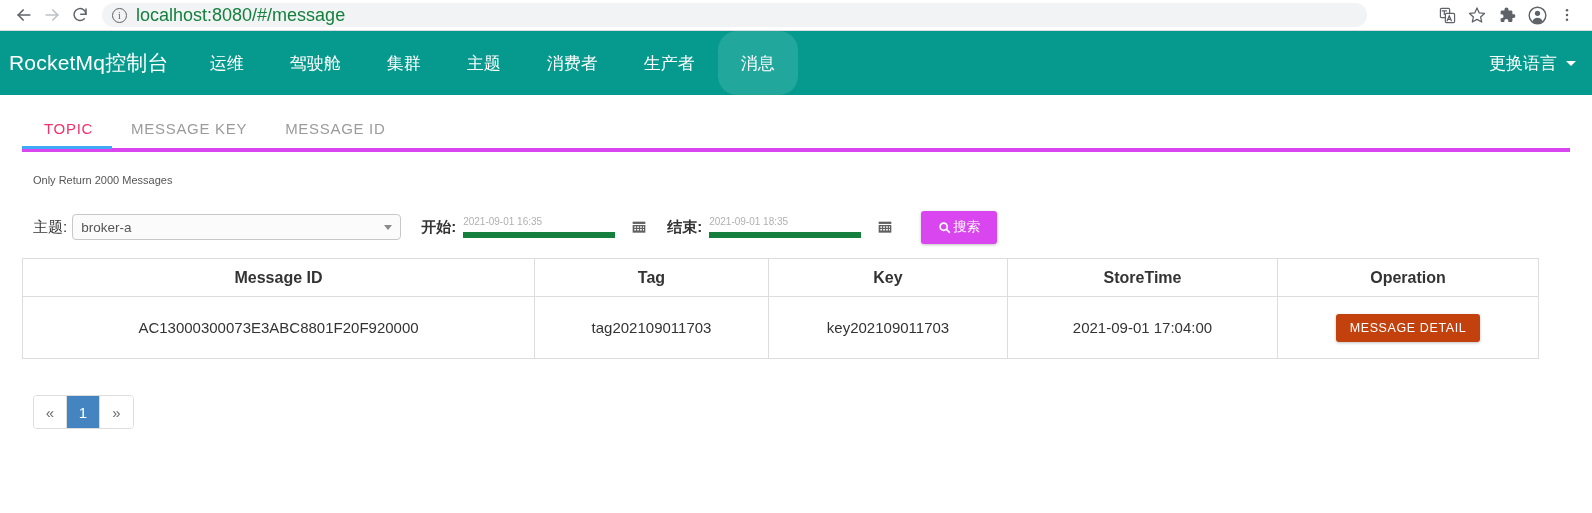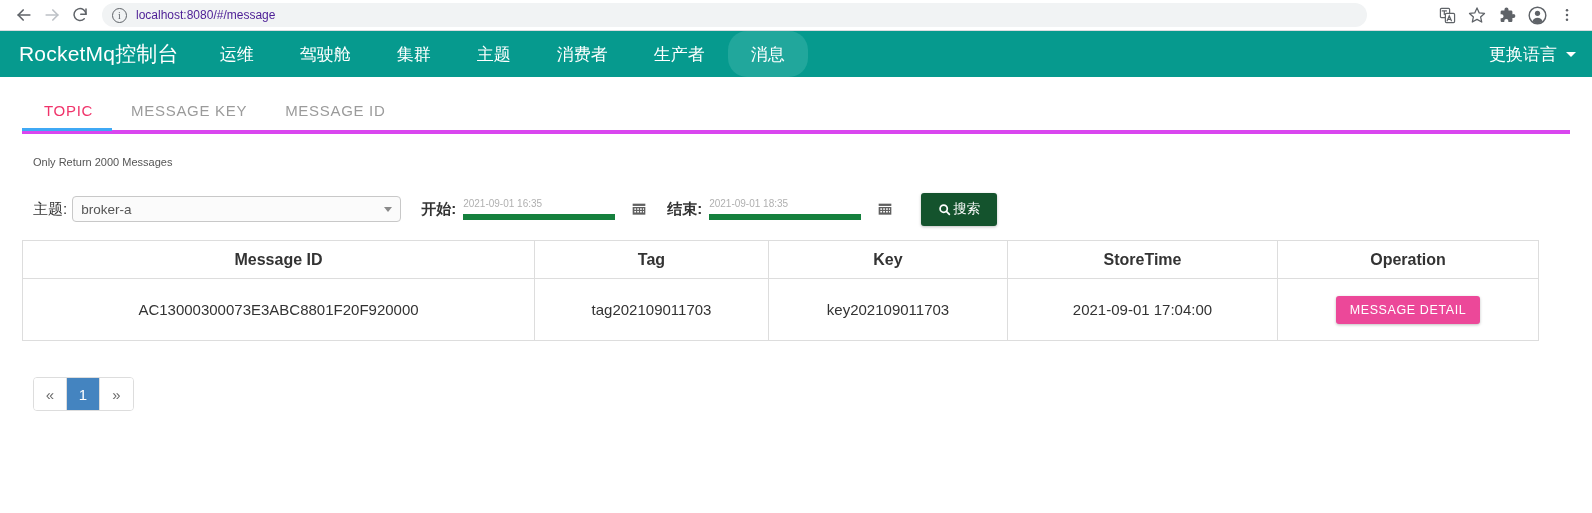--- a/index.html
+++ b/index.html
@@ -45,45 +45,44 @@
     border-radius: 50%;
     color: #5f6368;
     font-size: 10px;
     line-height: 13px;
     text-align: center;
     font-family: "Liberation Serif", serif;
     flex: none;
     margin-right: 9px;
   }
   .omnibox .url {
-    font-size: 12px;
-    color: #4c1d95;
+    font-size: 18px;
+    color: #15803d;
     white-space: nowrap;
     overflow: hidden;
   }
   .chrome-right {
     display: flex;
     align-items: center;
     margin-left: auto;
     padding-left: 6px;
   }
   .chrome-icon {
     width: 30px; height: 28px;
     display: flex; align-items: center; justify-content: center;
     color: #5f6368;
   }
 
   
   .navbar {
-    height: 46px;
+    height: 64px;
     background: #069a8e;
     display: flex;
     align-items: stretch;
     color: #ffffff;
-    padding-left: 10px;
   }
   .brand {
     display: flex; align-items: center;
     padding: 0 18px 0 9px;
     font-size: 21px;
     letter-spacing: .2px;
     white-space: nowrap;
   }
   .nav-item {
     display: flex; align-items: center;
@@ -180,21 +179,21 @@
     margin-left: 7px;
     border-bottom: 6px solid #15803d;
     font-size: 10px;
     color: #b0b0b0;
     padding-bottom: 5px;
     white-space: nowrap;
   }
   .cal-icon { margin-left: 16px; color: #606060; display: flex; }
   .search-btn {
     margin-left: 28px;
-    background: #14532d;
+    background: #d946ef;
     color: #ffffff;
     border-radius: 3px;
     height: 33px;
     padding: 0 17px;
     display: flex;
     align-items: center;
     font-size: 13.5px;
     box-shadow: 0 1px 3px rgba(0,0,0,.25);
     white-space: nowrap;
   }
@@ -227,21 +226,21 @@
   .col-0 { width: 512px; }
   .col-1 { width: 234px; }
   .col-2 { width: 239px; }
   .col-3 { width: 270px; }
   .col-4 { width: 261px; }
 
   .detail-btn {
     display: inline-flex;
     align-items: center;
     justify-content: center;
-    background: #ec4899;
+    background: #c2410c;
     color: #ffffff;
     font-size: 12.5px;
     letter-spacing: .6px;
     height: 28px;
     padding: 8px 14px;
     border-radius: 3px;
     box-shadow: 0 1px 3px rgba(0,0,0,.25);
   }
 
   

